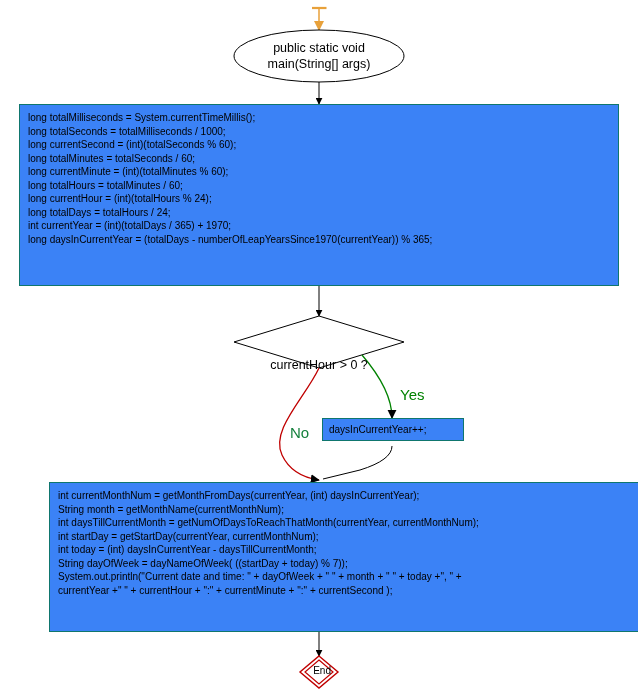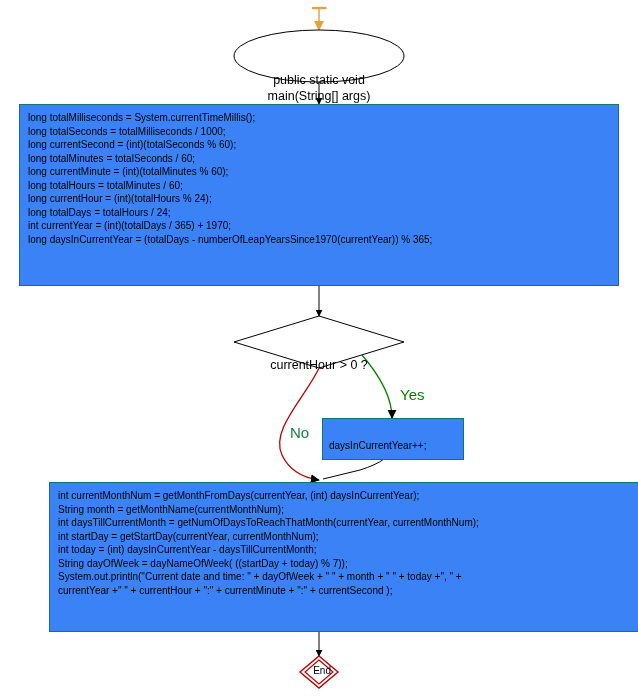--- a/index.html
+++ b/index.html
@@ -12,21 +12,20 @@
     font-family: Arial, Helvetica, sans-serif;
     font-size: 12.5px;
     color: #000;
     position: relative;
   }
   svg { position: absolute; top: 0; left: 0; }
   .ellipse-box {
     position: absolute;
     text-align: center;
     line-height: 1.3;
-    margin-top: 32px;
   }
   .rect-box {
     position: absolute;
     border: 1px solid #0f766e;
     background: #3b82f6;
     padding: 6px 8px;
     line-height: 1.35;
     text-align: left;
     white-space: pre;
     font-size: 10px;
@@ -100,21 +99,21 @@
 long totalDays = totalHours / 24;
 int currentYear = (int)(totalDays / 365) + 1970;
 long daysInCurrentYear = (totalDays - numberOfLeapYearsSince1970(currentYear)) % 365;</div>
 
 <div class="diamond-label" style="left:260px; top:334px; width:118px;">currentHour &gt; 0 ?</div>
 
 <div class="edge-label" style="left:400px; top:386px; color:#008200;">Yes</div>
 
 <div class="edge-label" style="left:290px; top:424px; color:#15803d;">No</div>
 
-<div class="rect-box" style="left:322px; top:418px; width:142px; height:40px; padding:20px 6px;">daysInCurrentYear++;</div>
+<div class="rect-box" style="left:322px; top:418px; width:142px; height:23px; padding:4px 6px;">daysInCurrentYear++;</div>
 
 <div class="rect-box" style="left:19px; top:482px; width:600px; height:150px;margin-left:30px;">int currentMonthNum = getMonthFromDays(currentYear, (int) daysInCurrentYear);
 String month = getMonthName(currentMonthNum);
 int daysTillCurrentMonth = getNumOfDaysToReachThatMonth(currentYear, currentMonthNum);
 int startDay = getStartDay(currentYear, currentMonthNum);
 int today = (int) daysInCurrentYear - daysTillCurrentMonth;
 String dayOfWeek = dayNameOfWeek( ((startDay + today) % 7));
 System.out.println("Current date and time: " + dayOfWeek + " " + month + " " + today +", " +
 currentYear +" " + currentHour + ":" + currentMinute + ":" + currentSecond );</div>
 

